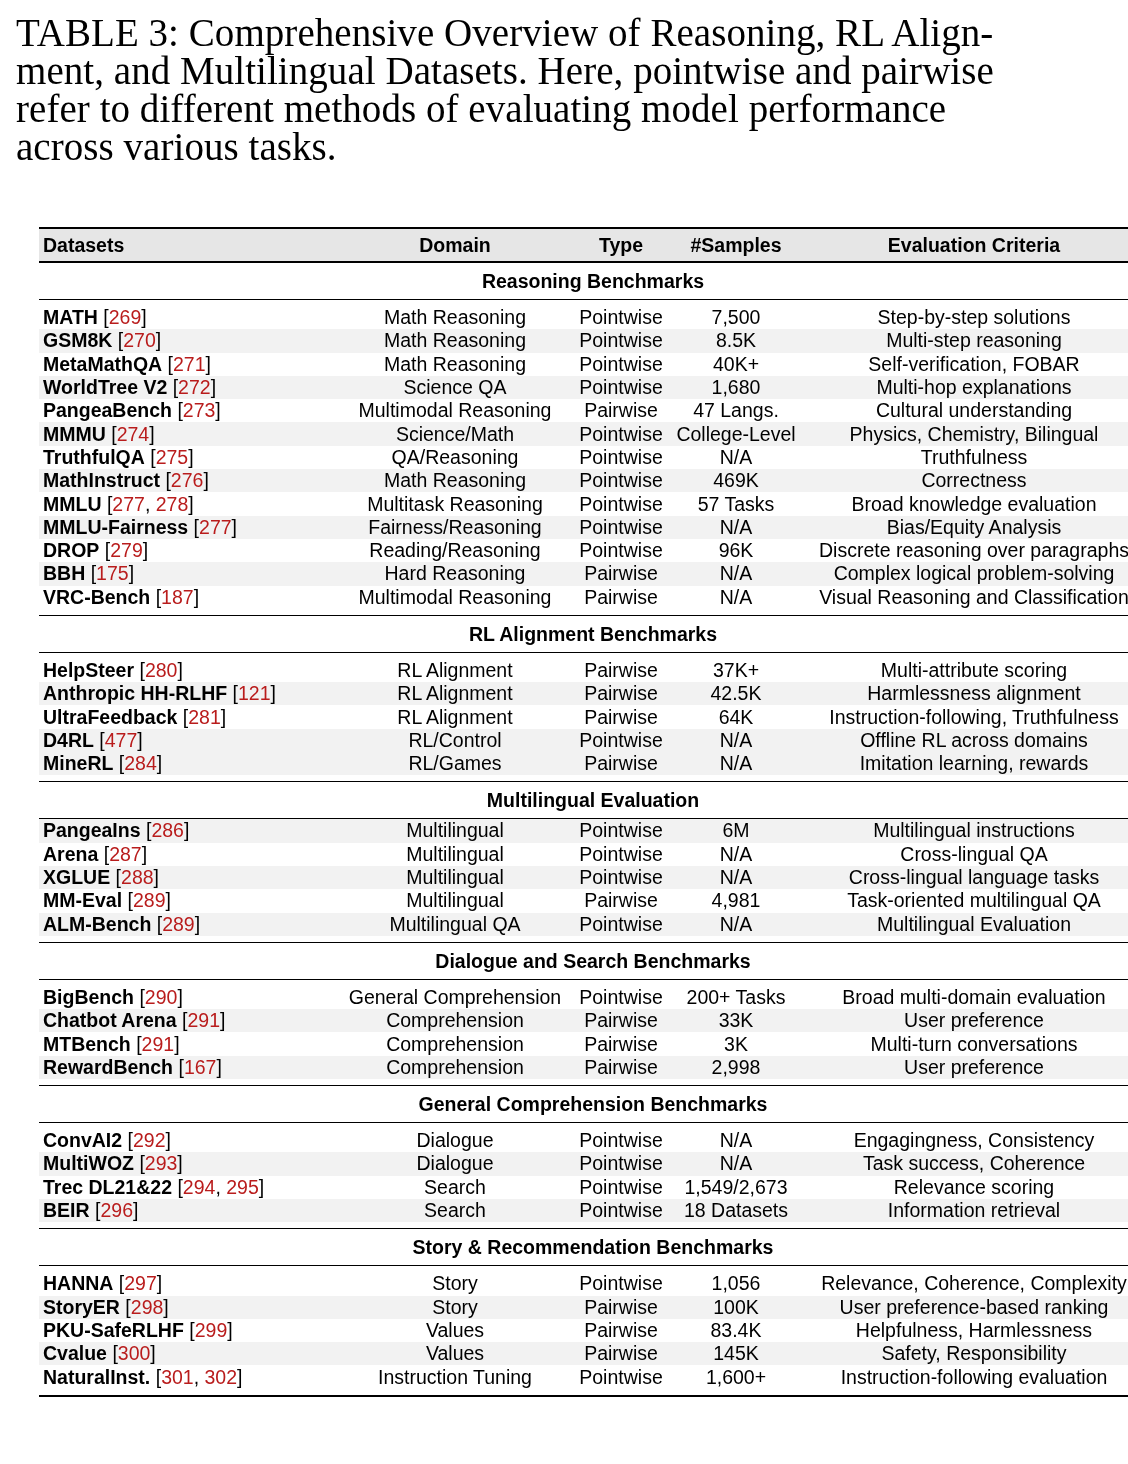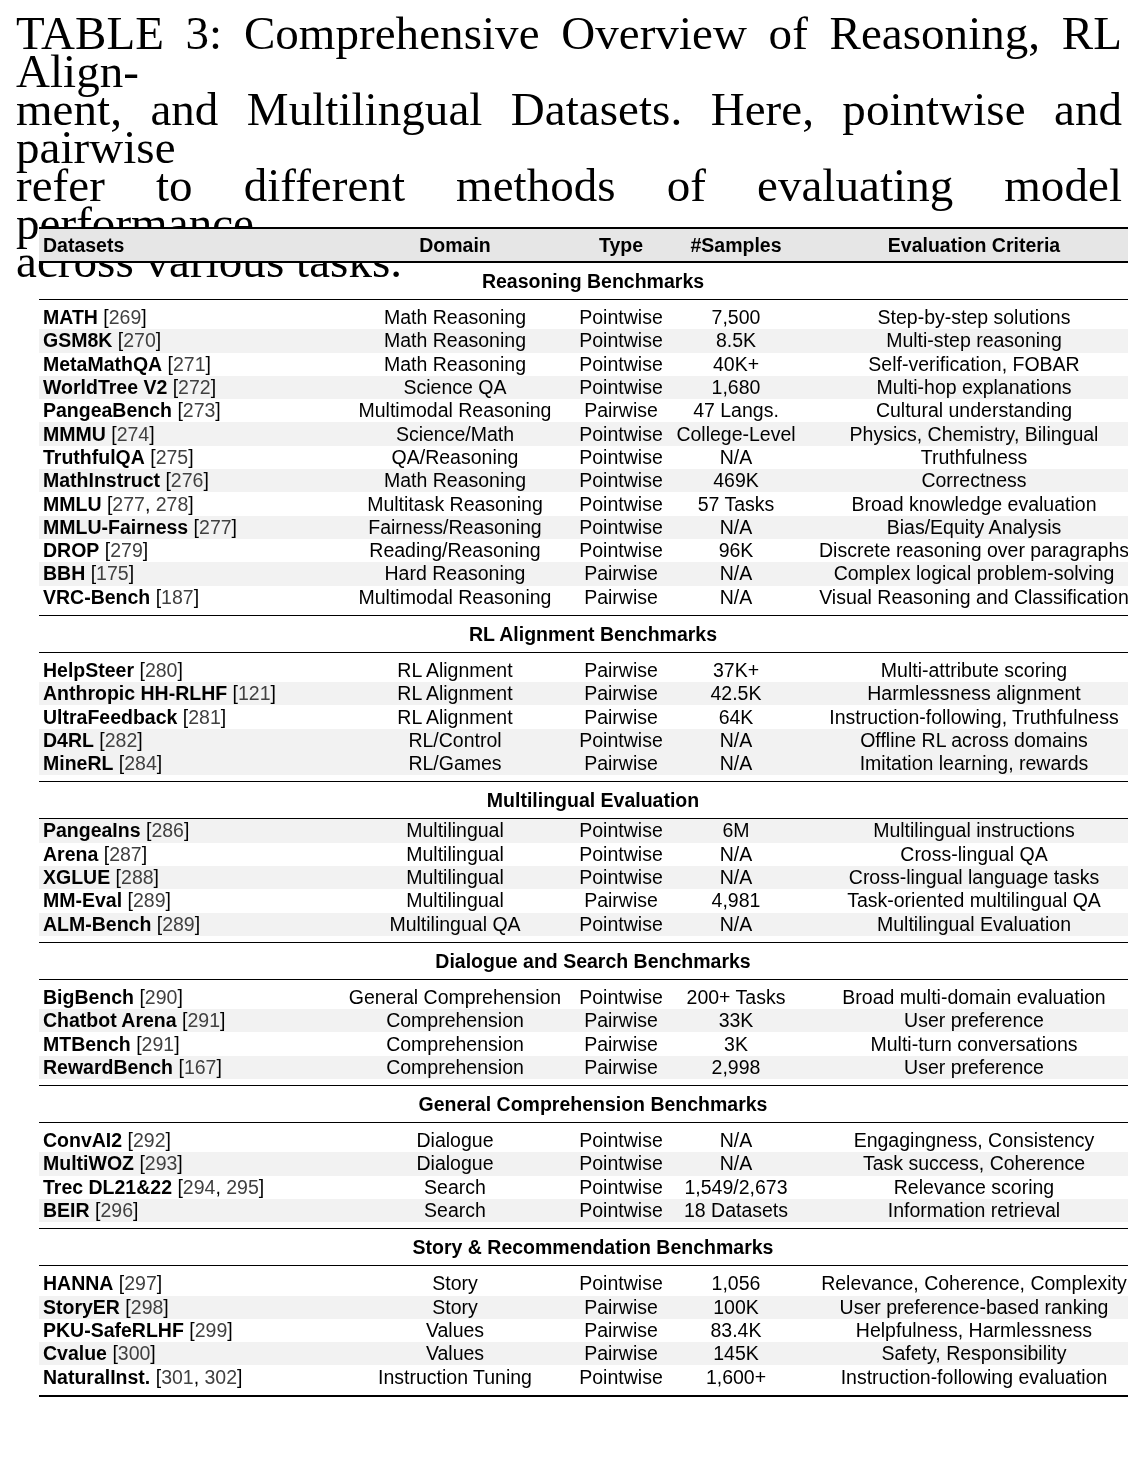--- a/index.html
+++ b/index.html
@@ -4,21 +4,21 @@
 <style>
   html, body { margin: 0; padding: 0; background: #ffffff; }
   body {
     width: 1128px; height: 1464px; overflow: hidden;
     font-family: "DejaVu Serif", "Liberation Serif", serif;
     color: #000;
   }
   .caption {
     position: absolute; left: 16px; top: 14px; width: 1106px;
     font-family: "Liberation Serif", "DejaVu Serif", serif;
-    font-size: 47px; line-height: 38px; text-align: justify;
+    font-size: 39px; line-height: 38px; text-align: justify;
     text-align-last: left; letter-spacing: 0.05px;
   }
   .table-wrap {
     position: absolute; left: 14px; top: 227px; width: 1108px;
   }
   table {
     width: 100%; border-collapse: collapse;
     font-family: Liberation Sans, sans-serif;
     font-size: 19.5px; table-layout: fixed; margin-left: 25px;
   }
@@ -36,21 +36,21 @@
   tr.hdr th { background: #e6e6e6; height: 32px; border-top: 2px solid #000; border-bottom: 2px solid #000; }
   tr.section td {
     text-align: center; font-weight: bold; height: 36px; line-height: 36px;
     border-bottom: 1.5px solid #000;
   }
   tr.section.firstsec td { border-top: 1.5px solid #000; }
   tr.section.after td { border-top: 1.5px solid #000; }
   tr.row.gray td { background: #f2f2f2; }
   tr.row.first td { padding-top: 6px; }
   tr.endrule td { height: 6px; padding: 0; border-bottom: 2px solid #000; }
-  .ref { color: #404040; }
+  .ref { color: #b91c1c; }
   .br { color: #000; }
 </style>
 </head>
 <body>
 
 <div class="caption">
   <div>TABLE 3: Comprehensive Overview of Reasoning, RL Align-</div>
   <div>ment, and Multilingual Datasets. Here, pointwise and pairwise</div>
   <div>refer to different methods of evaluating model performance</div>
   <div>across various tasks.</div>
@@ -190,21 +190,21 @@
           <td class="c">Harmlessness alignment</td>
         </tr>
         <tr class="row">
           <td class="ds"><b>UltraFeedback</b> <span class="br">[</span><span class="ref">281</span><span class="br">]</span></td>
           <td class="c">RL Alignment</td>
           <td class="c">Pairwise</td>
           <td class="c">64K</td>
           <td class="c">Instruction-following, Truthfulness</td>
         </tr>
         <tr class="row gray">
-          <td class="ds"><b>D4RL</b> <span class="br">[</span><span class="ref">282</span><span class="br">]</span></td>
+          <td class="ds"><b>D4RL</b> <span class="br">[</span><span class="ref">477</span><span class="br">]</span></td>
           <td class="c">RL/Control</td>
           <td class="c">Pointwise</td>
           <td class="c">N/A</td>
           <td class="c">Offline RL across domains</td>
         </tr>
         <tr class="row gray">
           <td class="ds"><b>MineRL</b> <span class="br">[</span><span class="ref">284</span><span class="br">]</span></td>
           <td class="c">RL/Games</td>
           <td class="c">Pairwise</td>
           <td class="c">N/A</td>

